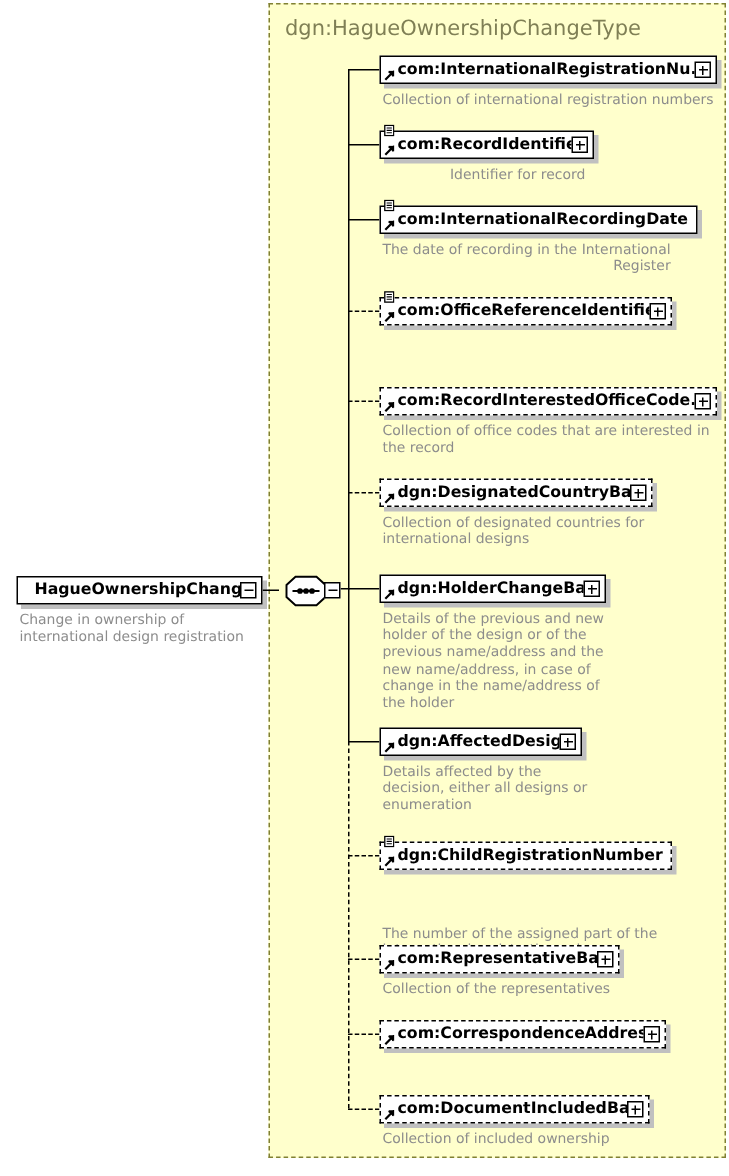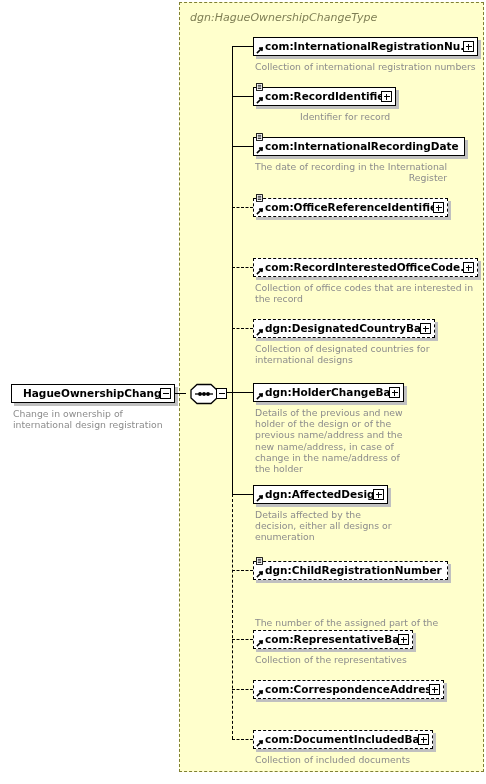--- a/index.html
+++ b/index.html
@@ -24,25 +24,24 @@
     width: 305px;
     height: 770px;
     background: #ffffcc;
     border: 1px dashed #808033;
     box-sizing: border-box;
   }
   #type-title {
     position: absolute;
     left: 10px;
     top: 8px;
-    font-size: 11px;
+    font-size: 14px;
     color: #7f7f55;
     white-space: nowrap;
     letter-spacing: 0px;
-    font-style: italic;
   }
 
   
   #root-node {
     position: absolute;
     left: 10px;
     top: 385px;
   }
 
   
@@ -336,19 +335,19 @@
     <div class="line-h dash" style="left: 232px; top: 739px; width: 21px;"></div>
     <div class="nodeshadow" style="left: 256px; top: 733px; width: 180px; height: 19px;"></div>
     <div class="nodebox optional" style="left: 253px; top: 730px; width: 180px; z-index: 4;">
       <svg class="ref-arrow" viewBox="0 0 8 8">
         <path d="M1 7 L7 1 L7 4.4 M7 1 L3.6 1" stroke="#000" stroke-width="1.7" fill="none"></path>
         <path d="M7 1 L7 5 L3 1 Z" fill="#000"></path>
       </svg>
       <span class="nodelabel">com:DocumentIncludedBag</span>
     </div>
     <div class="toggle plus" style="left: 418px; top: 734px;"></div>
-    <div class="desc" style="left: 255px; top: 754px;">Collection of included documents</div>
+    <div class="desc" style="left: 255px; top: 754px;">Collection of included ownership</div>
     <div class="line-v" style="left: 232px; top: 46px; height: 448px;"></div>
     <div class="line-v dash" style="left: 232px; top: 494px; height: 245px;"></div>
     <div class="line-h" style="left: 227px; top: 392px; width: 6px;"></div>
   </div>
 
 <div class="toggle" style="left: 216px; top: 388px;"></div>
 
 </body></html>

